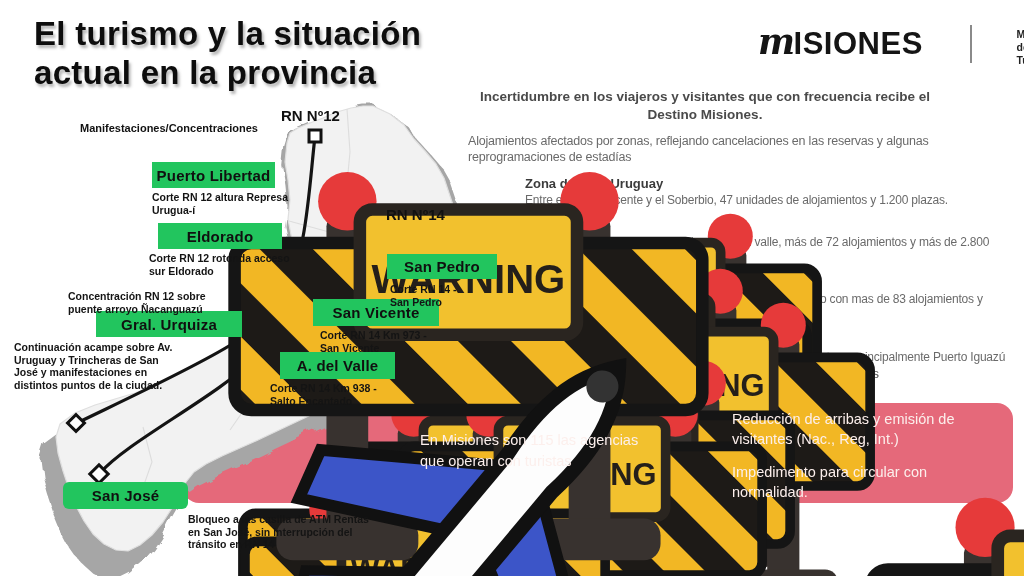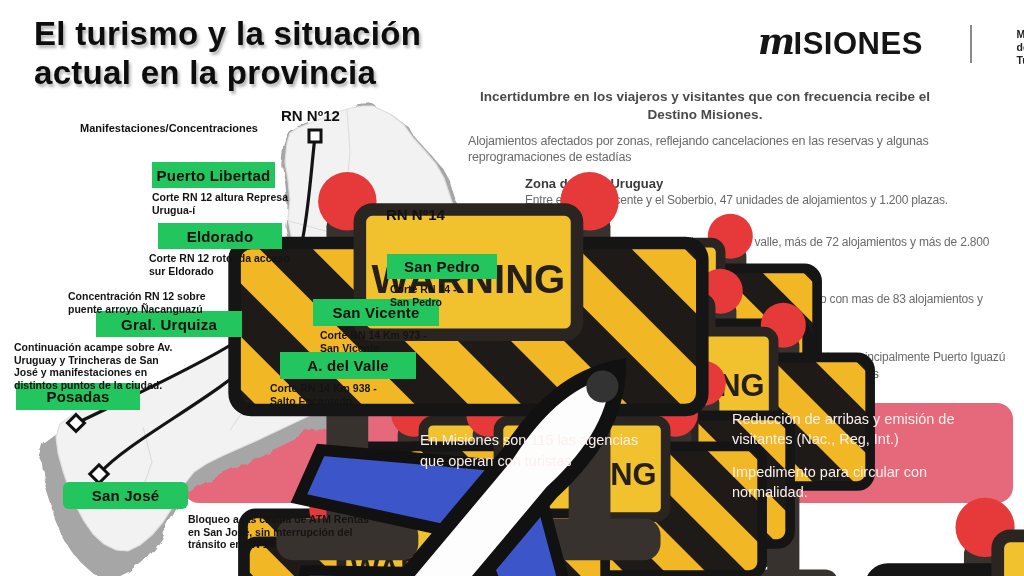--- a/index.html
+++ b/index.html
@@ -17,21 +17,21 @@
   
   .legend-label{position:absolute;left:80px;top:122px;font-size:11px;font-weight:bold;color:#111;}
   
   .tag{position:absolute;background:#22c55e;color:#101010;font-weight:bold;font-size:15px;
        display:flex;align-items:center;justify-content:center;letter-spacing:.2px;z-index:3;}
   .loc-pl{left:152px;top:162px;width:123px;height:26px;}
   .loc-el{left:158px;top:223px;width:124px;height:26px;}
   .loc-sp{left:387px;top:254px;width:110px;height:25px;}
   .loc-sv{left:313px;top:299px;width:126px;height:27px;}
   .loc-gu{left:96px;top:311px;width:146px;height:26px;}
-  .loc-av{left:280px;top:352px;width:136px;height:27px;}
+  .loc-av{left:280px;top:352px;width:115px;height:27px;}
   .loc-po{left:16px;top:383px;width:124px;height:27px;}
   .loc-sj{left:63px;top:482px;width:125px;height:27px;border-radius:6px;}
   
   .cap{position:absolute;font-size:10.5px;font-weight:bold;color:#141414;line-height:1.2;z-index:3;}
   .cap-pl{left:152px;top:191px;width:140px;}
   .cap-el{left:149px;top:252px;width:145px;}
   .cap-sp{left:390px;top:283px;width:85px;}
   .cap-sv{left:320px;top:329px;width:125px;}
   .cap-gu{left:68px;top:290px;width:160px;}
   .cap-av{left:270px;top:382px;width:125px;}
@@ -169,21 +169,20 @@
 
   <div class="rn rn12">RN Nº12</div>
   <div class="rn rn14">RN Nº14</div>
 
   <div class="tag loc-pl">Puerto Libertad</div>
   <div class="tag loc-el">Eldorado</div>
   <div class="tag loc-sp">San Pedro</div>
   <div class="tag loc-gu">Gral. Urquiza</div>
   <div class="tag loc-sv">San Vicente</div>
   <div class="tag loc-av">A. del Valle</div>
-  <div class="tag loc-po">Posadas</div>
   <div class="tag loc-sj">San José</div>
 
   <div class="cap cap-pl">Corte RN 12 altura Represa Urugua-í</div>
   <div class="cap cap-el">Corte RN 12 rotonda acceso sur Eldorado</div>
   <div class="cap cap-sp">Corte RN 14 - San Pedro</div>
   <div class="cap cap-sv">Corte RN 14 Km 973 - San Vicente</div>
   <div class="cap cap-gu">Concentración RN 12 sobre puente arroyo Ñacanguazú</div>
   <div class="cap cap-av">Corte RN 14 Km 938 - Salto Encantado</div>
   <div class="cap cap-po">Continuación acampe sobre Av. Uruguay y Trincheras de San José y manifestaciones en distintos puntos de la ciudad.</div>
   <div class="cap cap-sj">Bloqueo a las casilla de ATM Rentas en San José, sin interrupción del tránsito en RN 14</div>

